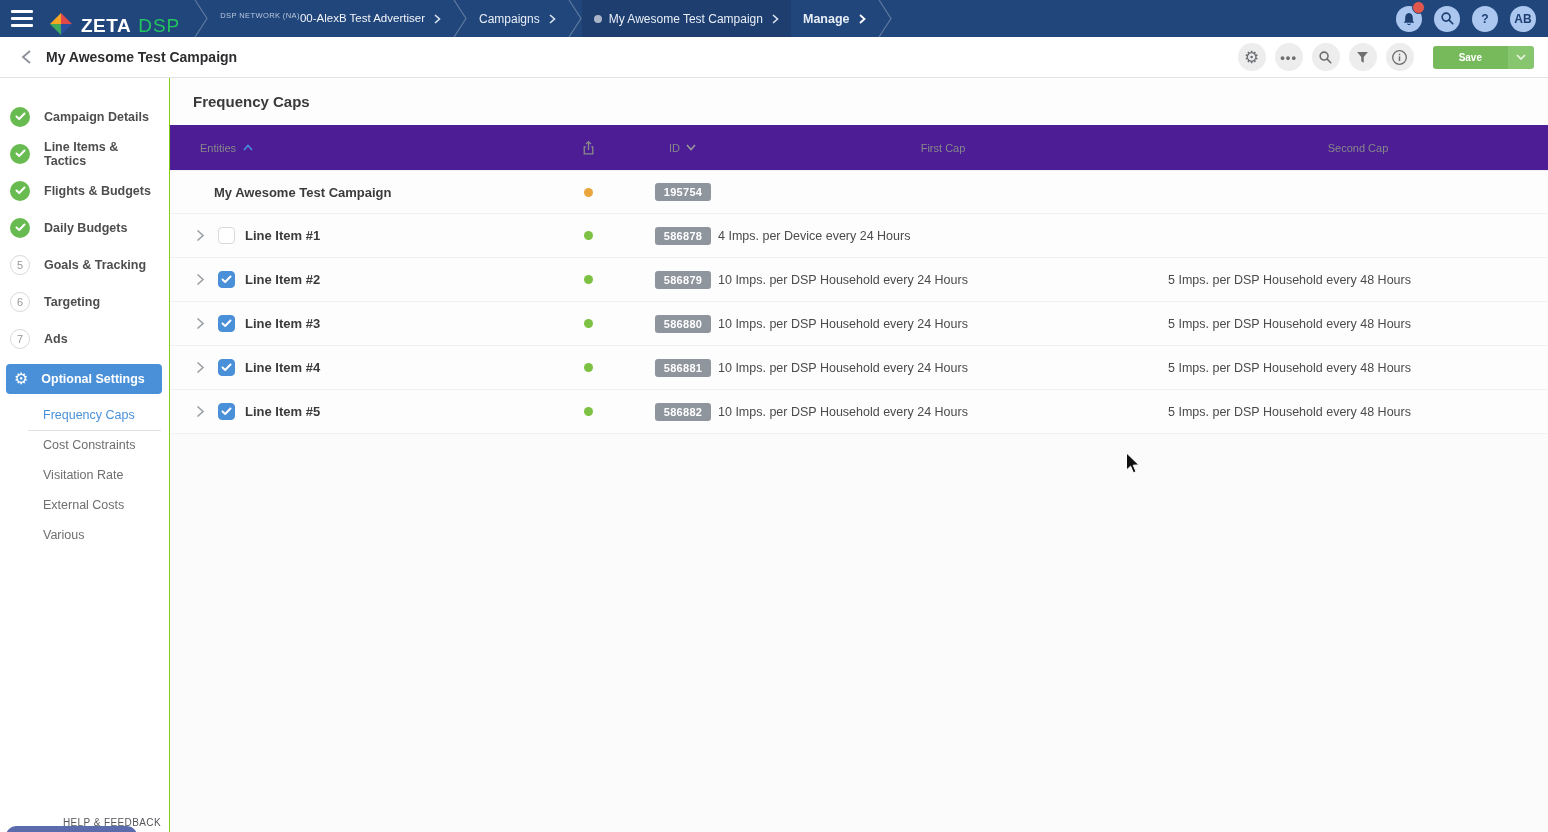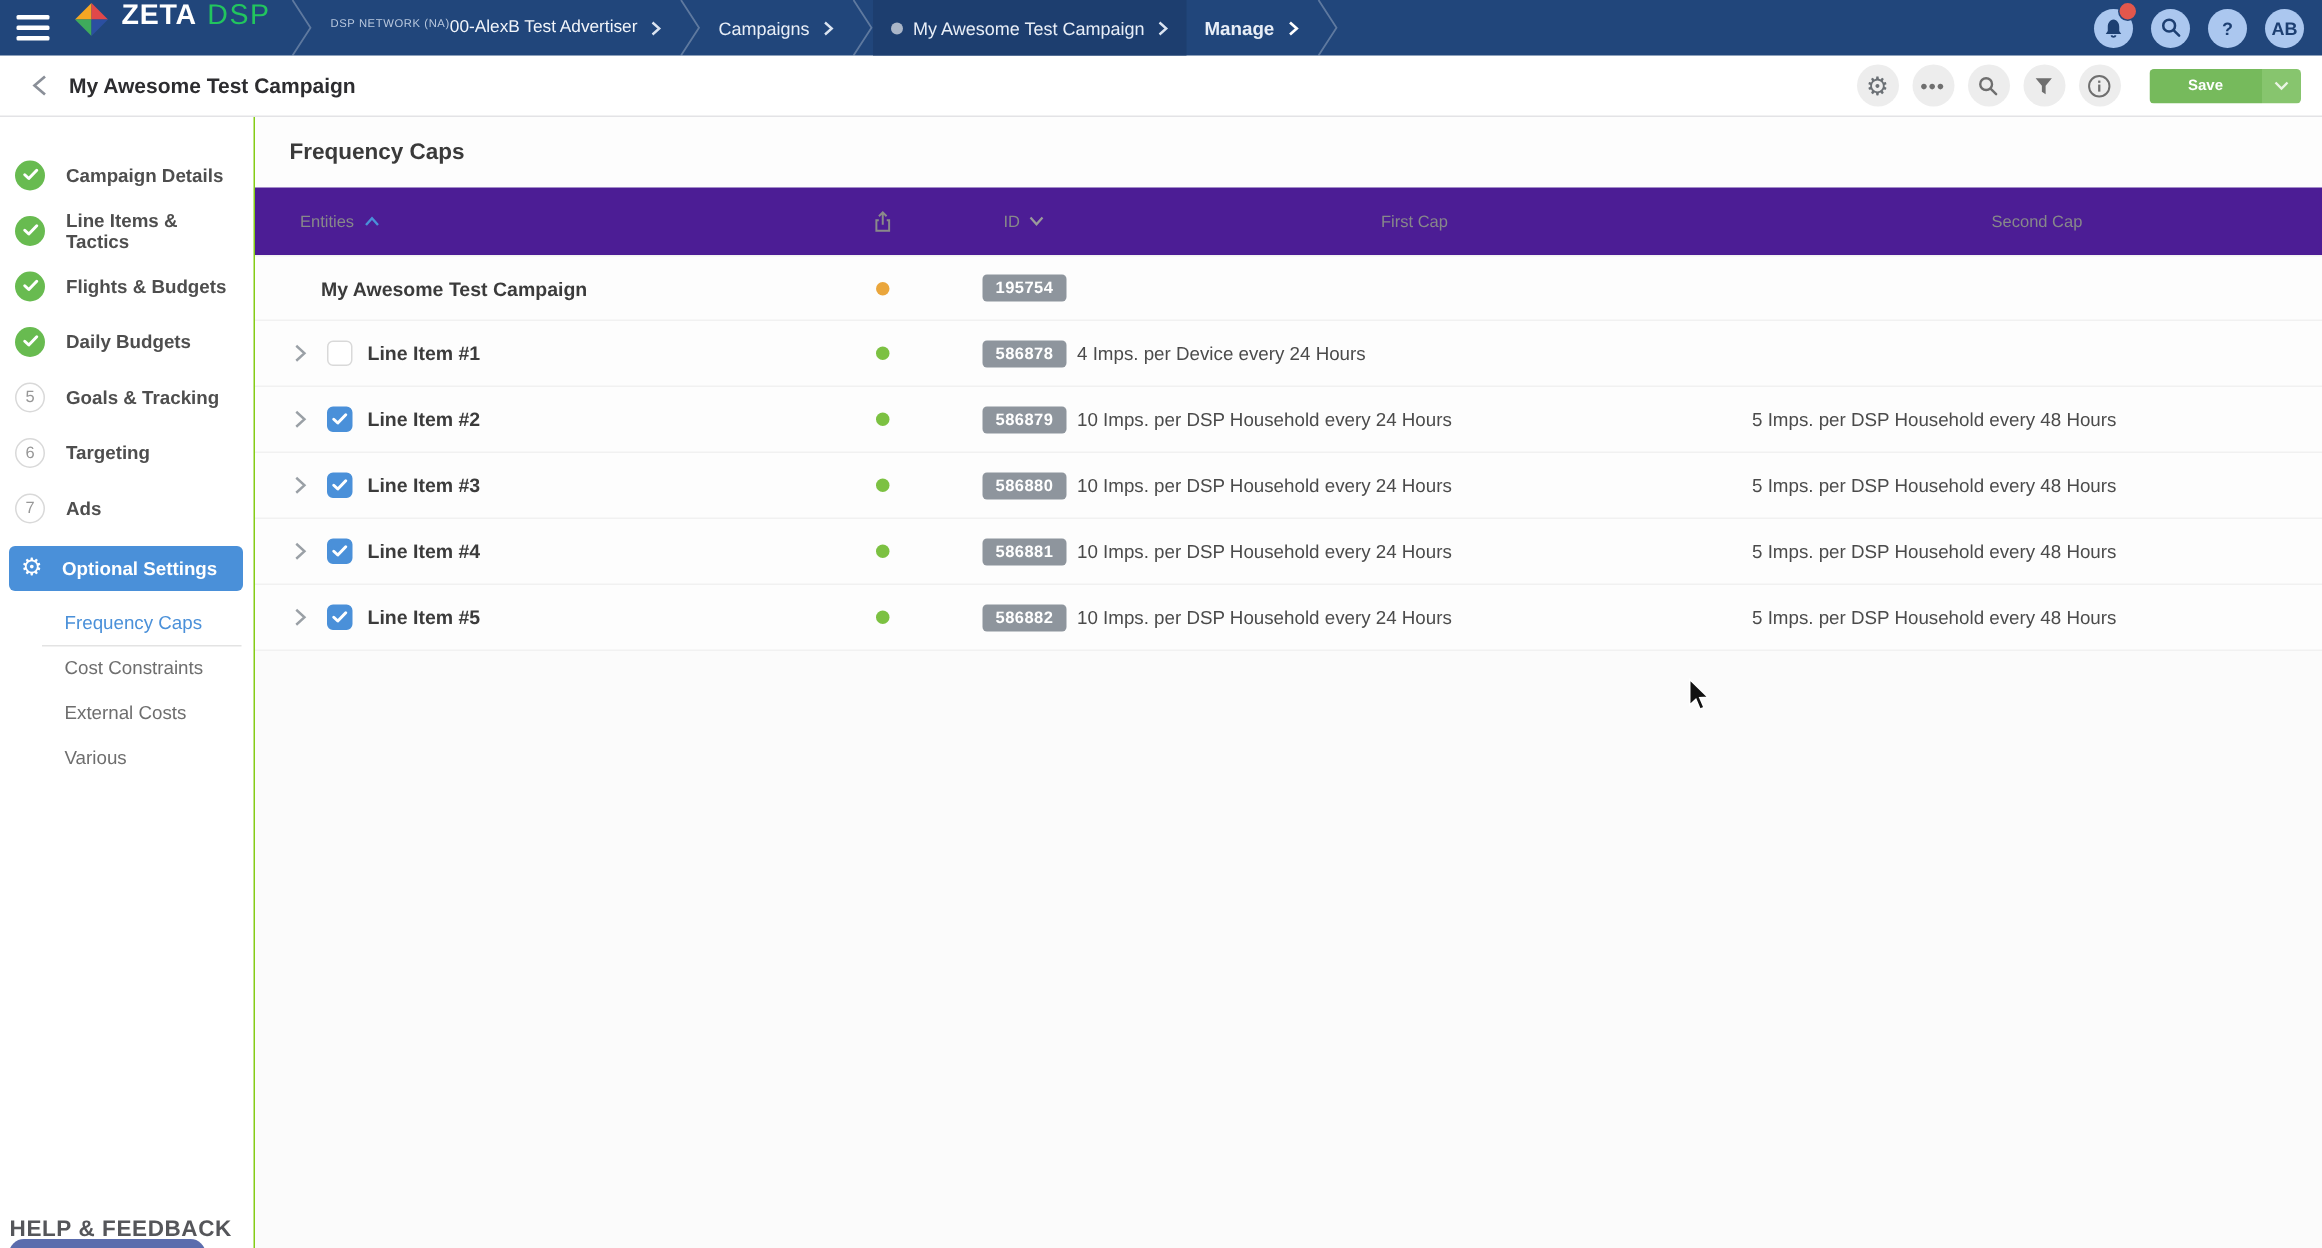--- a/index.html
+++ b/index.html
@@ -4,21 +4,21 @@
 <style>
   * { margin:0; padding:0; box-sizing:border-box; }
   html,body { width:1548px; height:832px; overflow:hidden; background:#fafafa;
     font-family:"Liberation Sans", sans-serif; }
 
   
   .topbar { position:relative; height:37px; background:#21467b; display:flex; align-items:stretch; color:#fff; }
   .hamburger { width:44px; display:flex; align-items:center; justify-content:center; cursor:pointer; }
   .hamburger .bars { display:flex; flex-direction:column; gap:4px; }
   .hamburger .bars span { display:block; width:22px; height:3px; background:#fff; border-radius:1px; }
-  .logo { display:flex; align-items:flex-start; gap:7px; padding:0 14px 0 4px; }
+  .logo { display:flex; align-items:flex-end; gap:7px; padding:0 14px 0 4px; }
   .logo-brand { font-size:19px; font-weight:800; letter-spacing:.5px; color:#fff; }
   .logo-suffix { font-size:19px; font-weight:400; color:#22c55e; letter-spacing:1px; }
   .crumb-sep { display:flex; align-items:center; }
   .crumb { display:flex; align-items:center; padding:0 12px; gap:7px; font-size:12px; color:#e8eef7; white-space:nowrap; }
   .crumb.dark { background:#1d3e6f; }
   .crumb .two-line { display:flex; flex-direction:row; line-height:1.25; }
   .crumb .eyebrow { font-size:7.5px; letter-spacing:.4px; color:#b9c8de; }
   .crumb .main-line { font-size:11.5px; color:#f2f5fa; }
   .crumb.bold { font-weight:700; font-size:12.5px; }
   .crumb-dot { width:8px; height:8px; border-radius:50%; background:#aab6c8; }
@@ -54,21 +54,21 @@
   .opt-settings { margin:7px 7px 6px 6px; height:30px; border-radius:4px; background:#4a90d9; color:#fff;
     display:flex; align-items:center; gap:13px; padding-left:8px; cursor:pointer; }
   .opt-gear { font-size:16px; line-height:1; color:#fff; }
   .opt-label { font-size:12.5px; font-weight:700; }
 
   .subitem { position:relative; height:30px; display:flex; align-items:center; padding-left:43px;
     font-size:12.5px; color:#6e6e6e; cursor:pointer; }
   .subitem.active { color:#4a90d9; }
   .subitem.active::after { content:""; position:absolute; left:28px; right:8px; bottom:-1px; border-bottom:1px solid #e3e3e3; }
 
-  .help-link { position:absolute; bottom:4px; left:0; right:8px; text-align:center; font-size:15px; font-weight:700;
+  .help-link { position:absolute; bottom:4px; left:0; right:8px; text-align:right; font-size:10px; font-weight:400;
     letter-spacing:.4px; color:#55565a; cursor:pointer; }
   .chat-pill { position:absolute; bottom:-14px; left:6px; width:131px; height:20px; border-radius:10px; background:#5b6cad; }
 
   
   .main { flex:1; display:flex; flex-direction:column; background:#fbfbfb; }
   .main-titlebar { background:#fdfdfd; height:47px; display:flex; align-items:center; padding-left:23px; }
   .main-title { font-size:15px; font-weight:700; color:#3a3a3a; }
 
   .grid-row { display:grid; grid-template-columns:358px 120px 70px 450px 1fr; align-items:center; }
   .thead { height:45px; background:#4c1d95; color:#87888a; font-size:11px; }
@@ -305,20 +305,23 @@
     </div>
 
     <div>
         <div class="subitem active">
     <span>Frequency Caps</span>
   </div>
         <div class="subitem">
     <span>Cost Constraints</span>
   </div>
         <div class="subitem">
+    <span>Visitation Rate</span>
+  </div>
+        <div class="subitem">
     <span>External Costs</span>
   </div>
         <div class="subitem">
     <span>Various</span>
   </div>
       </div>
 
     <div class="help-link">HELP &amp; FEEDBACK</div>
     <div class="chat-pill"></div>
   </div>

